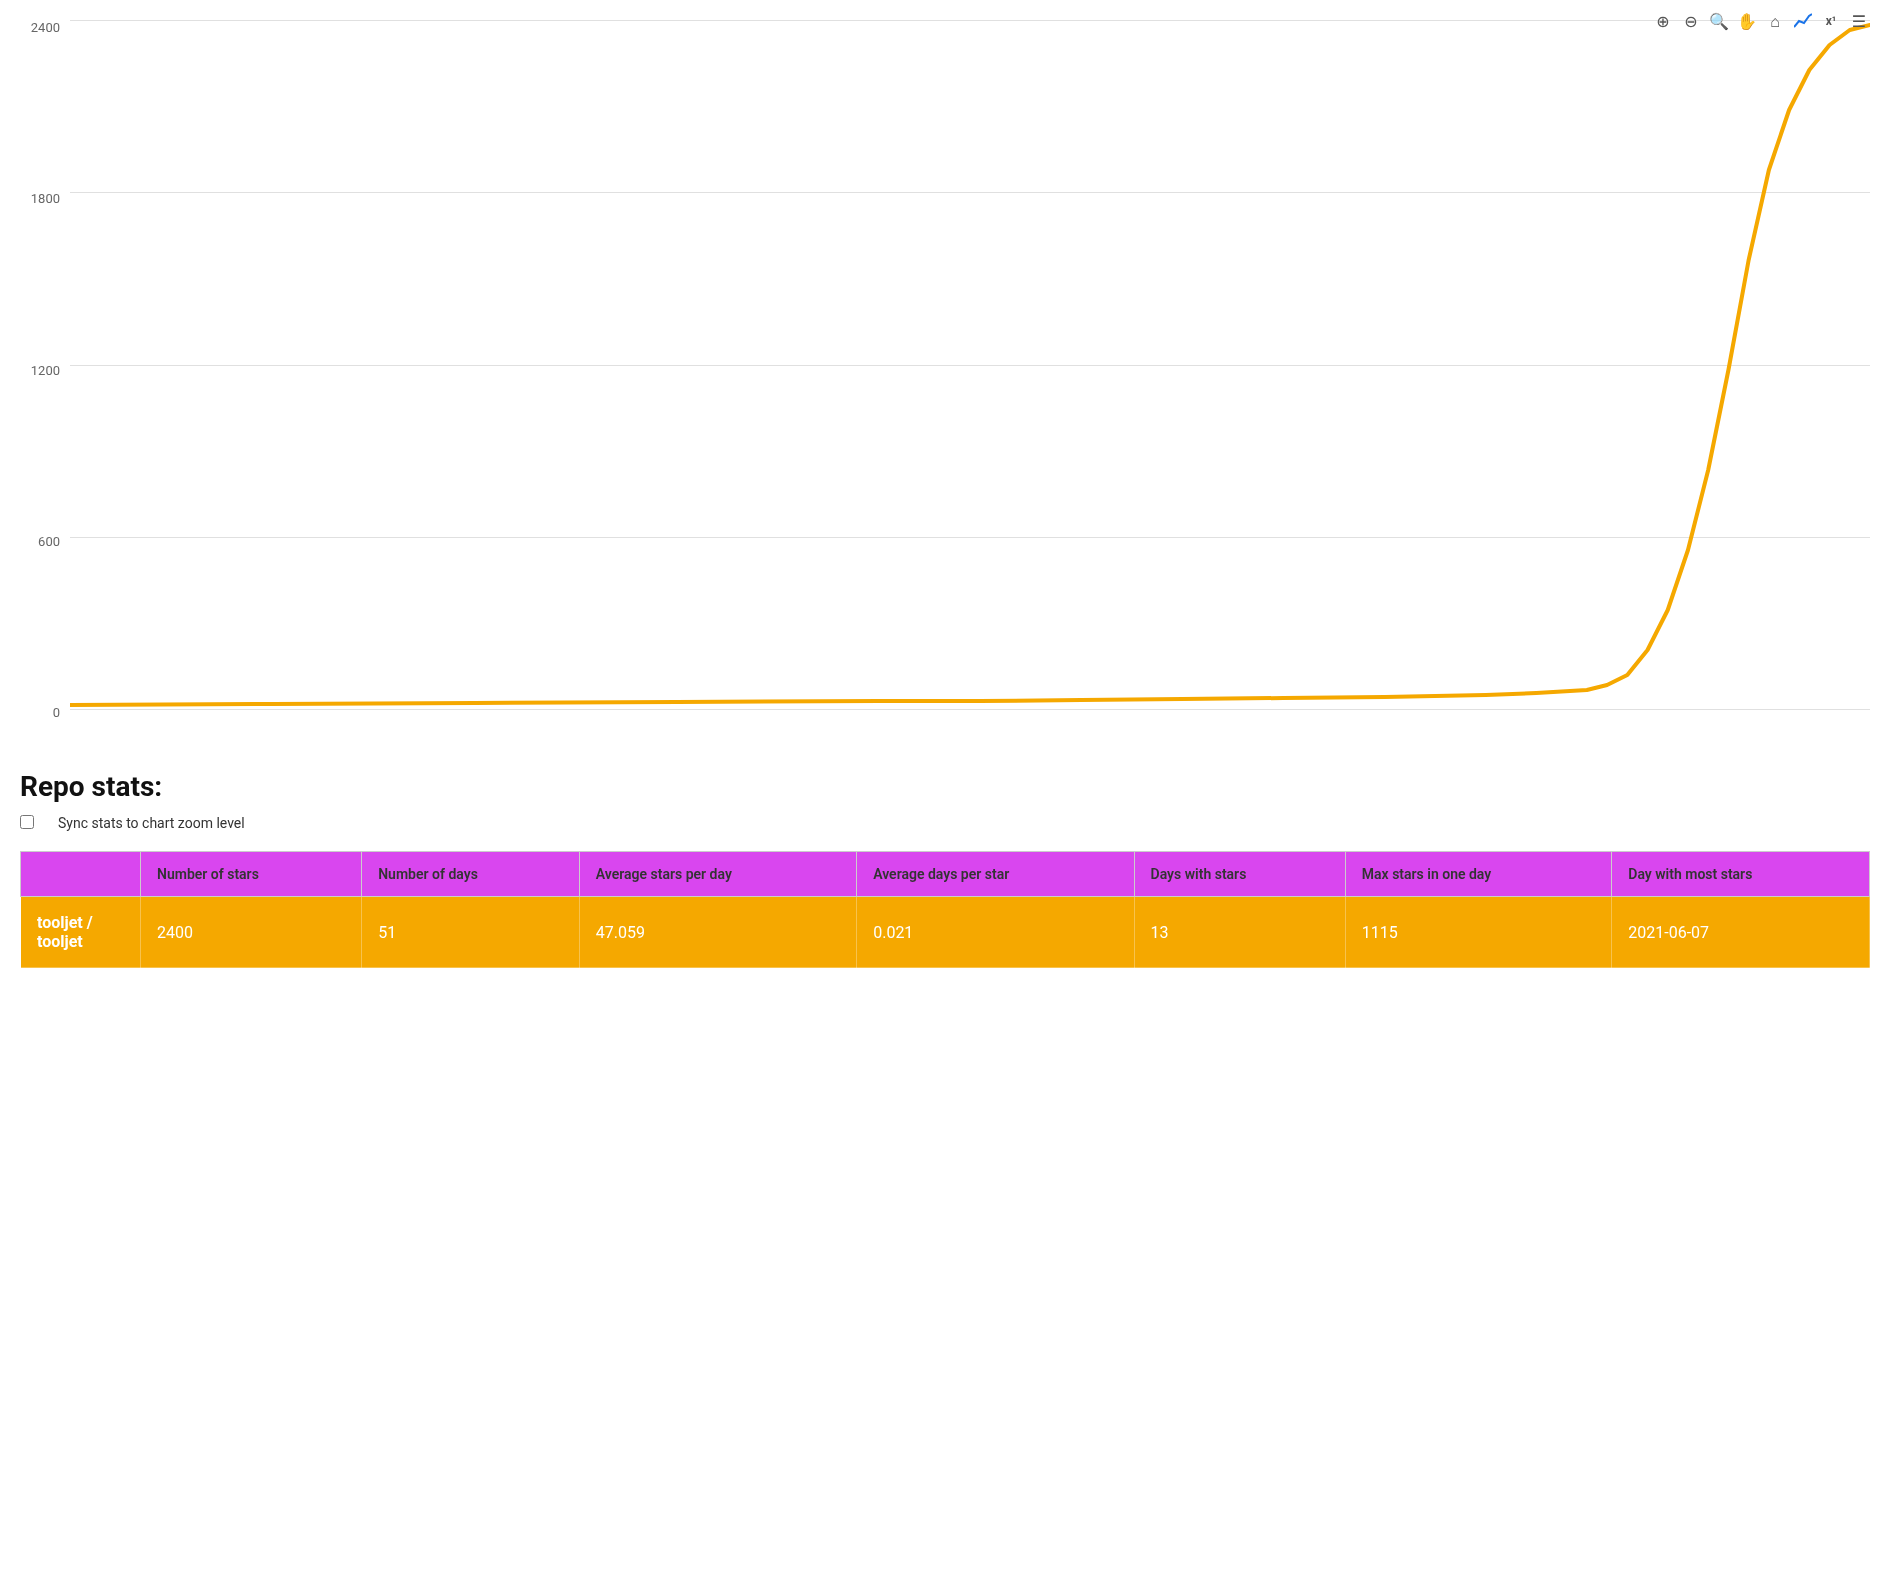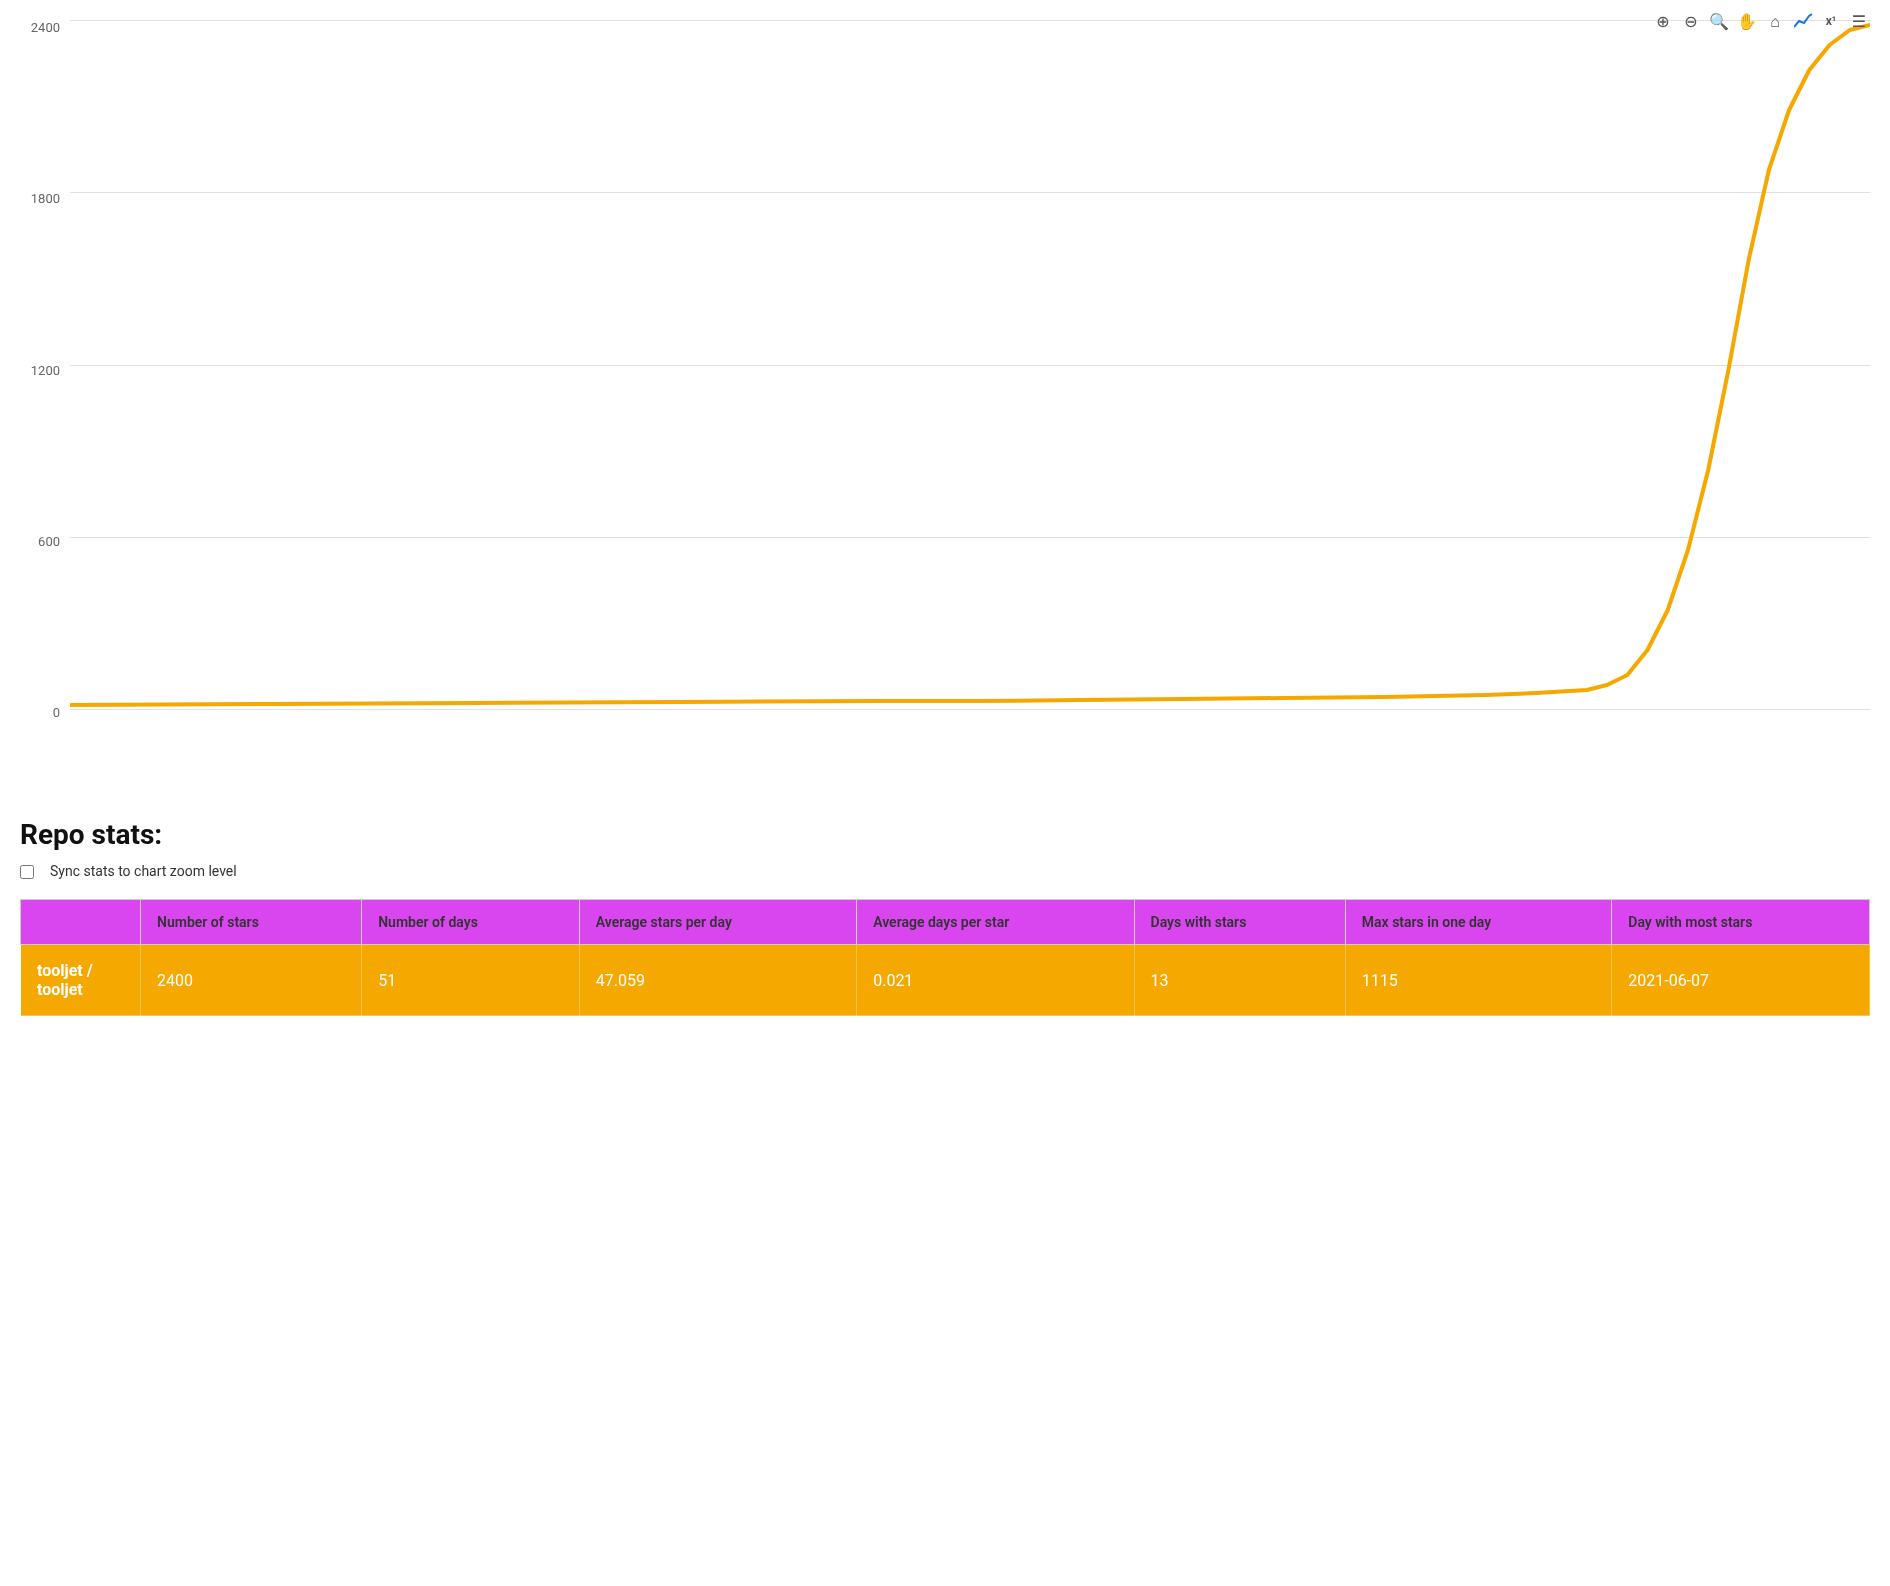--- a/index.html
+++ b/index.html
@@ -118,27 +118,26 @@
 
     .stats-section {
       padding: 30px 20px 20px 20px;
     }
 
     .stats-title {
       font-size: 28px;
       font-weight: 700;
       color: #111;
       margin-bottom: 12px;
-      margin-top: 48px;
     }
 
     .sync-checkbox-row {
       display: flex;
-      align-items: flex-end;
-      gap: 16px;
+      align-items: flex-start;
+      gap: 24px;
       margin-bottom: 20px;
       font-size: 14px;
       color: #333;
     }
 
     .sync-checkbox {
       width: 14px;
       height: 14px;
     }
 

